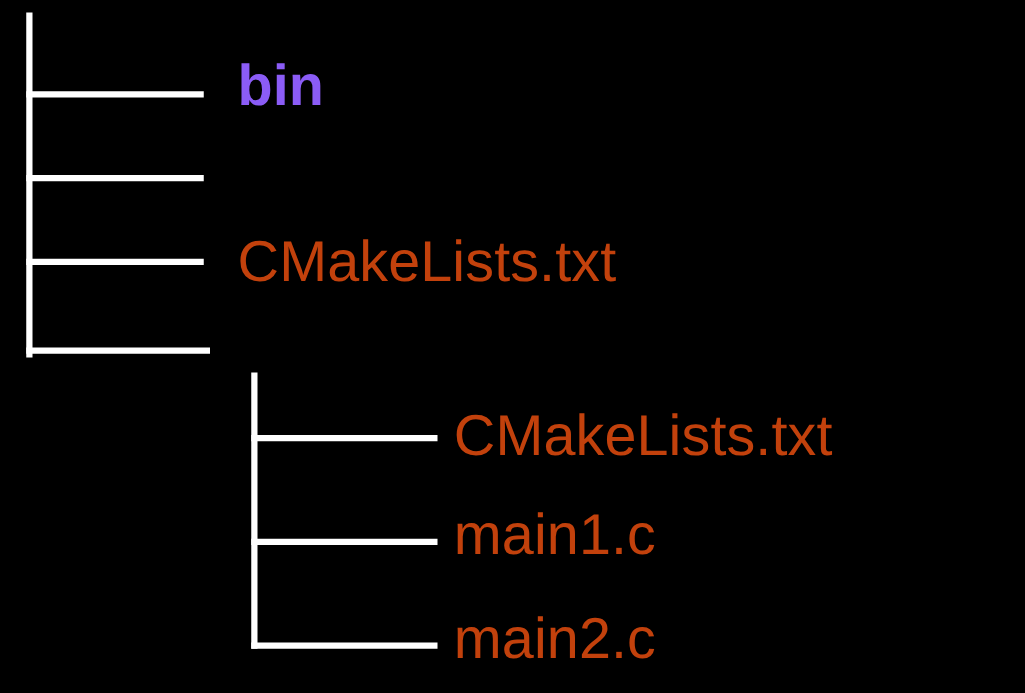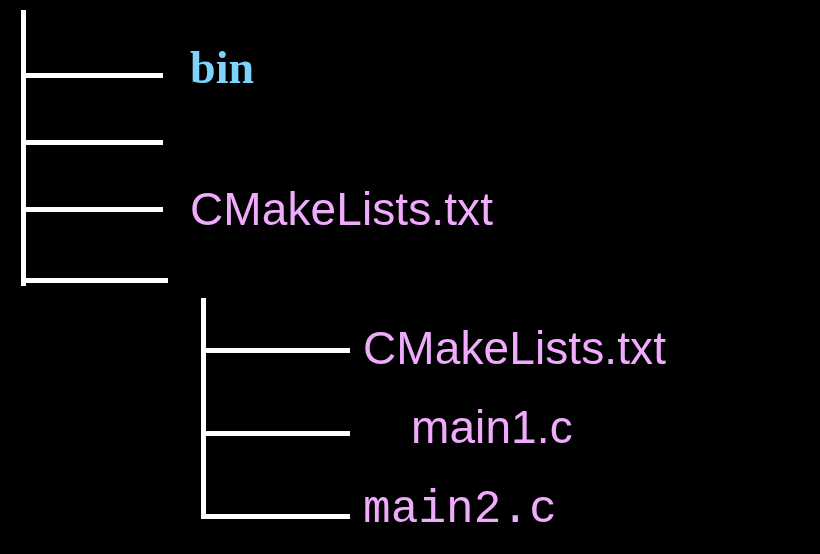--- a/index.html
+++ b/index.html
@@ -73,33 +73,33 @@
   .branch-l2-2 { top: 514px; }
 
   
   .label {
     position: absolute;
     font-size: 46px;
     line-height: 46px;
     white-space: nowrap;
     letter-spacing: 0.1px;
   }
-  .label.dir  { color: #7dd3fc; font-weight: 700; font-family: Liberation Serif, serif; }
-  .label.file { color: #f0abfc; font-weight: 400; text-align: center; }
+  .label.dir  { color: #8b5cf6; font-weight: 700; }
+  .label.file { color: #c2410c; font-weight: 400; text-align: center; }
 
   .label-l1 { left: 190px; }
   .label-l2 { left: 363px; }
 
   .lab-bin    { top: 45px;  }
   .lab-build  { top: 118px; }
   .lab-cml    { top: 186px; }
   .lab-src    { top: 252px; }
   .lab-cml2   { top: 325px; }
-  .lab-main1  { top: 404px; margin-left: 48px; }
-  .lab-main2  { top: 487px; font-family: Liberation Mono, monospace; }
+  .lab-main1  { top: 404px; }
+  .lab-main2  { top: 487px; }
 </style>
 </head>
 <body>
 
 <div id="tree-canvas">
 
   <div class="trunk trunk-l1"></div>
   <div class="branch branch-l1 branch-l1-0"></div>
   <div class="branch branch-l1 branch-l1-1"></div>
   <div class="branch branch-l1 branch-l1-2"></div>

